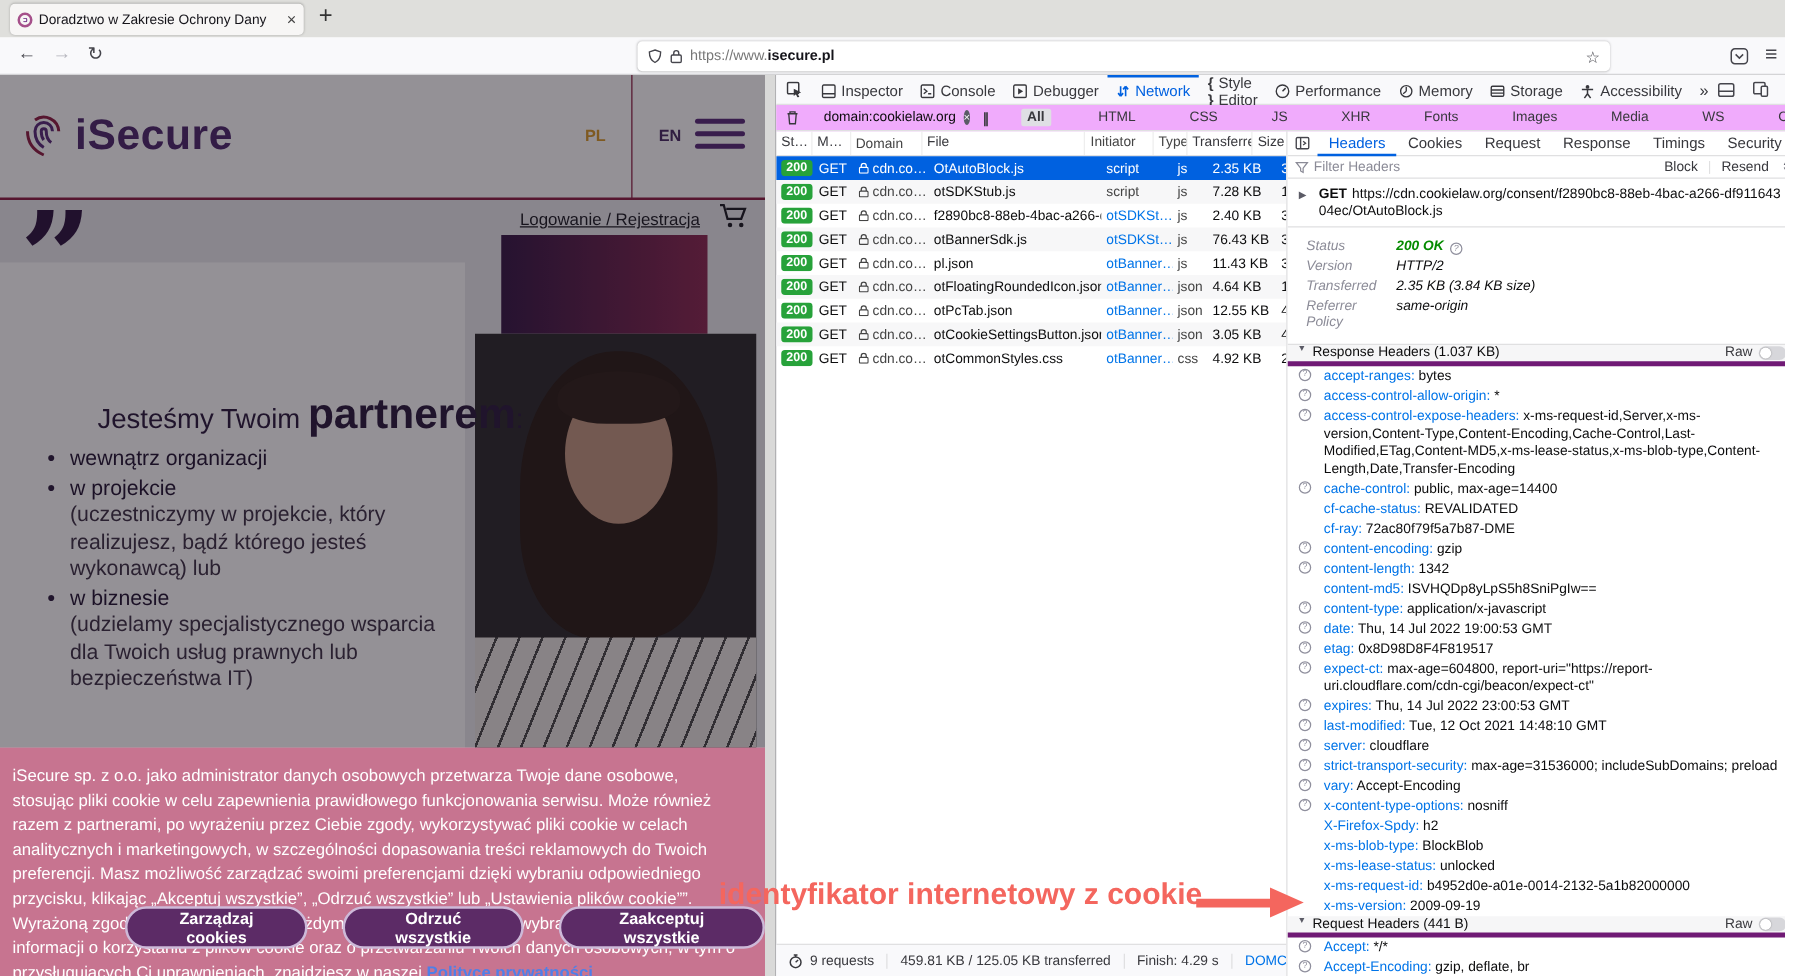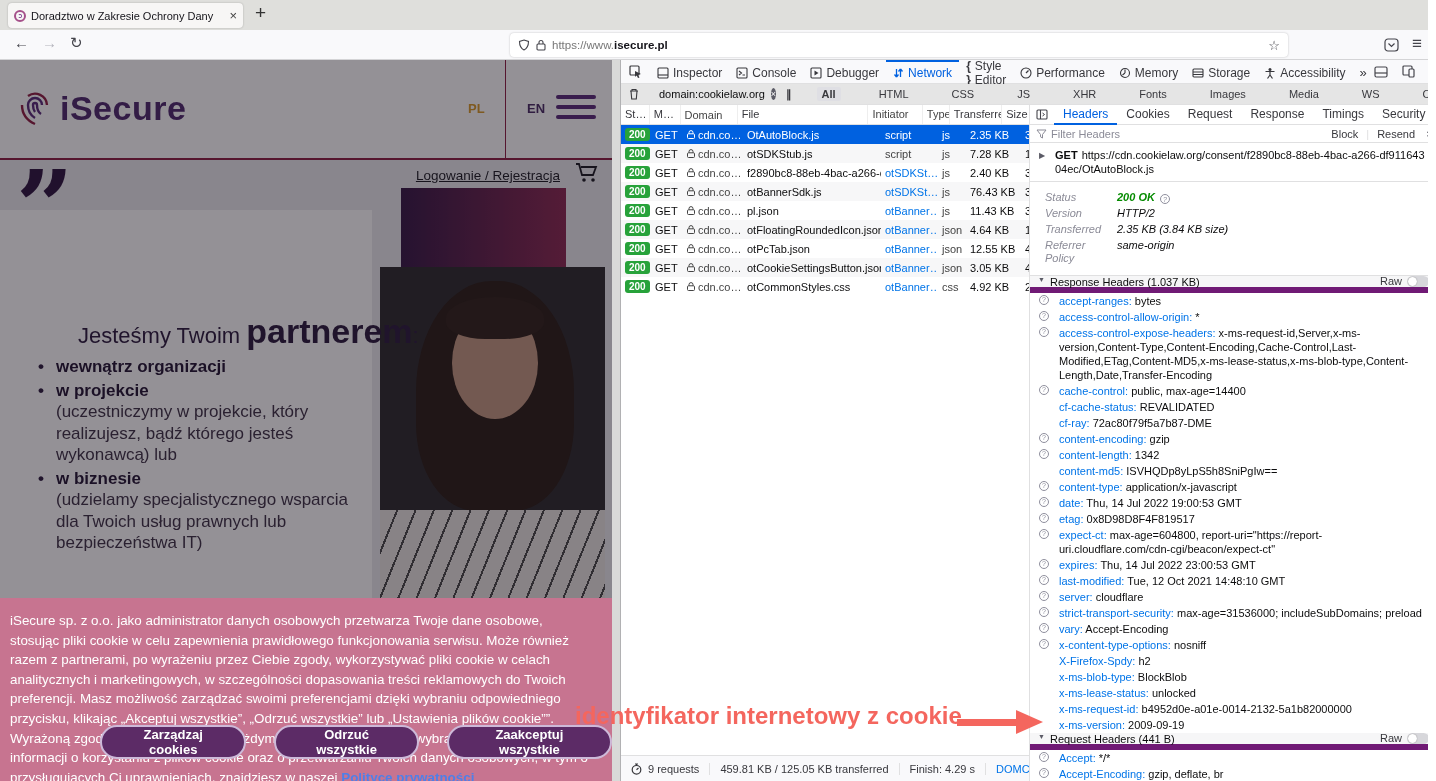--- a/index.html
+++ b/index.html
@@ -49,41 +49,41 @@
   .shirt{position:absolute;left:0;bottom:0;width:100%;height:88px;
     background:repeating-linear-gradient(112deg,#e9e5e2 0 15px,#4c4c4c 15px 17px);}
   .quote{position:absolute;left:16px;top:96px;font-family:"DejaVu Serif",serif;font-weight:bold;
     font-size:100px;line-height:1;color:#2f1640;}
   .heading{position:absolute;left:34px;top:252px;color:#2c1c3e;white-space:nowrap;margin-left:44px;}
   .heading .pre{font-size:22px;}
   .heading .big{font-size:34px;font-weight:bold;}
   .bullets{position:absolute;left:34px;top:296px;width:334px;font-size:17px;line-height:21.5px;color:#3f3347;}
   .bullets .item{position:relative;padding-left:22px;margin-bottom:2px;}
   .bullets .item::before{content:"•";position:absolute;left:4px;color:#2c1c3e;font-weight:bold;}
-  .bullets .bt{display:block;font-weight:bold;color:#241634;}
+  .bullets .bt{display:block;font-weight:normal;color:#241634;}
   .site-dim{position:absolute;left:0;top:0;width:612px;height:538px;background:rgba(18,12,22,.45);z-index:4;}
   .banner{position:absolute;left:0;top:538px;width:612px;height:183px;background:#c77490;color:#fff;
     padding:13px 20px 0 10px;font-size:13.4px;line-height:19.6px;z-index:3;}
   .banner a{color:#4f7fe8;font-weight:bold;text-decoration:underline;}
   .bbtns{position:absolute;left:100px;top:665px;display:flex;gap:28px;z-index:5;}
   .bbtn{height:34px;padding:0 21px;border-radius:17px;background:#5c2b66;border:2px solid #cdb9d8;
     color:#fff;font-weight:bold;font-size:13px;display:flex;align-items:center;font-family:inherit;}
 
   
   .dt{position:absolute;left:620px;top:60px;width:816px;height:721px;background:#fff;
     border-left:1px solid #b1b1b3;font-size:11px;color:#0c0c0d;}
   .dtbar{position:absolute;left:0;top:0;width:816px;height:24px;background:#f9f9fb;
     border-bottom:1px solid #e0e0e1;display:flex;align-items:stretch;}
   .dtool{display:flex;align-items:center;padding:0 8px;color:#38383d;}
   .vsep{width:1px;background:#e0e0e1;margin:3px 0;}
   .dtab{display:flex;align-items:center;gap:4px;padding:0 7px;font-size:12px;color:#38383d;border-top:2px solid transparent;}
   .dtab.active{color:#0061e0;border-top-color:#0061e0;}
   .dtab svg{flex:none;}
   .dt-right{margin-left:auto;display:flex;align-items:center;gap:14px;padding-right:10px;color:#45454c;font-size:13px;}
-  .fbar{position:absolute;left:0;top:24px;width:816px;height:21px;background:#e5e5e5;
+  .fbar{position:absolute;left:0;top:24px;width:816px;height:21px;background:#f0abfc;
     border-bottom:1px solid #e0e0e1;display:flex;align-items:center;color:#38383d;}
   .fbar .gap{margin:0 4px;}
   .query{font-size:11px;color:#0c0c0d;margin-left:4px;}
   .clearx{width:12px;height:12px;border-radius:50%;background:#5b5b66;color:#fff;font-size:9px;
     display:flex;align-items:center;justify-content:center;margin:0 6px;}
   .pill{padding:1px 5px;border-radius:2px;margin:0 1px;}
   .pill.active{background:#dfdfe4;font-weight:bold;}
   .chk{width:9px;height:9px;border:1px solid #8f8f9d;border-radius:2px;margin:0 4px 0 8px;background:#fff;}
   .updown{display:inline-flex;flex-direction:column;font-size:5px;line-height:5px;color:#5b5b66;margin-left:3px;}
   .gear{font-size:13px;margin:0 8px 0 6px;}
@@ -119,21 +119,21 @@
   .hfilter .right{margin-left:auto;color:#38383d;display:flex;align-items:center;gap:8px;}
   .urlblock{position:relative;padding:5px 8px 5px 25px;border-bottom:1px solid #e0e0e1;line-height:14px;word-break:break-all;}
   .urlblock .tri{position:absolute;left:9px;top:6px;font-size:8px;color:#5b5b66;}
   .urlblock b{margin-right:4px;}
   .summ{padding:7px 0 8px 0;border-bottom:1px solid #e0e0e1;font-style:italic;}
   .srow{display:flex;padding:1.5px 0;line-height:13px;}
   .srow .lbl{width:72px;margin-left:15px;color:#8b8b97;flex:none;}
   .greenst{color:#058b00;font-weight:bold;}
   .qc{display:inline-flex;width:10px;height:10px;border:1px solid #8f8f9d;border-radius:50%;color:#8f8f9d;
     font-size:7px;align-items:center;justify-content:center;margin-left:5px;vertical-align:-1px;}
-  .secbar{display:flex;height:17px;background:#f6f6f7;border-bottom:6px solid #701a75;padding:0 8px;}
+  .secbar{display:flex;height:17px;background:#f6f6f7;border-bottom:4px solid #701a75;padding:0 8px;}
   .secbar .tri{font-size:7px;color:#5b5b66;margin-right:5px;}
   .secbar .right{margin-left:auto;display:flex;align-items:center;gap:5px;color:#38383d;}
   .toggle{width:22px;height:11px;border-radius:6px;background:#d7d7db;position:relative;}
   .toggle::after{content:"";position:absolute;left:1px;top:1px;width:9px;height:9px;border-radius:50%;background:#fff;
     box-shadow:0 0 1px rgba(0,0,0,.5);}
   .hrow{position:relative;padding:1px 6px 1px 29px;line-height:14px;word-break:break-word;}
   .hrow .qi{position:absolute;left:9px;top:2px;width:10px;height:10px;border:1px solid #8f8f9d;border-radius:50%;
     color:#8f8f9d;font-size:7px;display:flex;align-items:center;justify-content:center;visibility:hidden;}
   .hrow .qi.show{visibility:visible;}
   .hname{color:#0074e8;}

